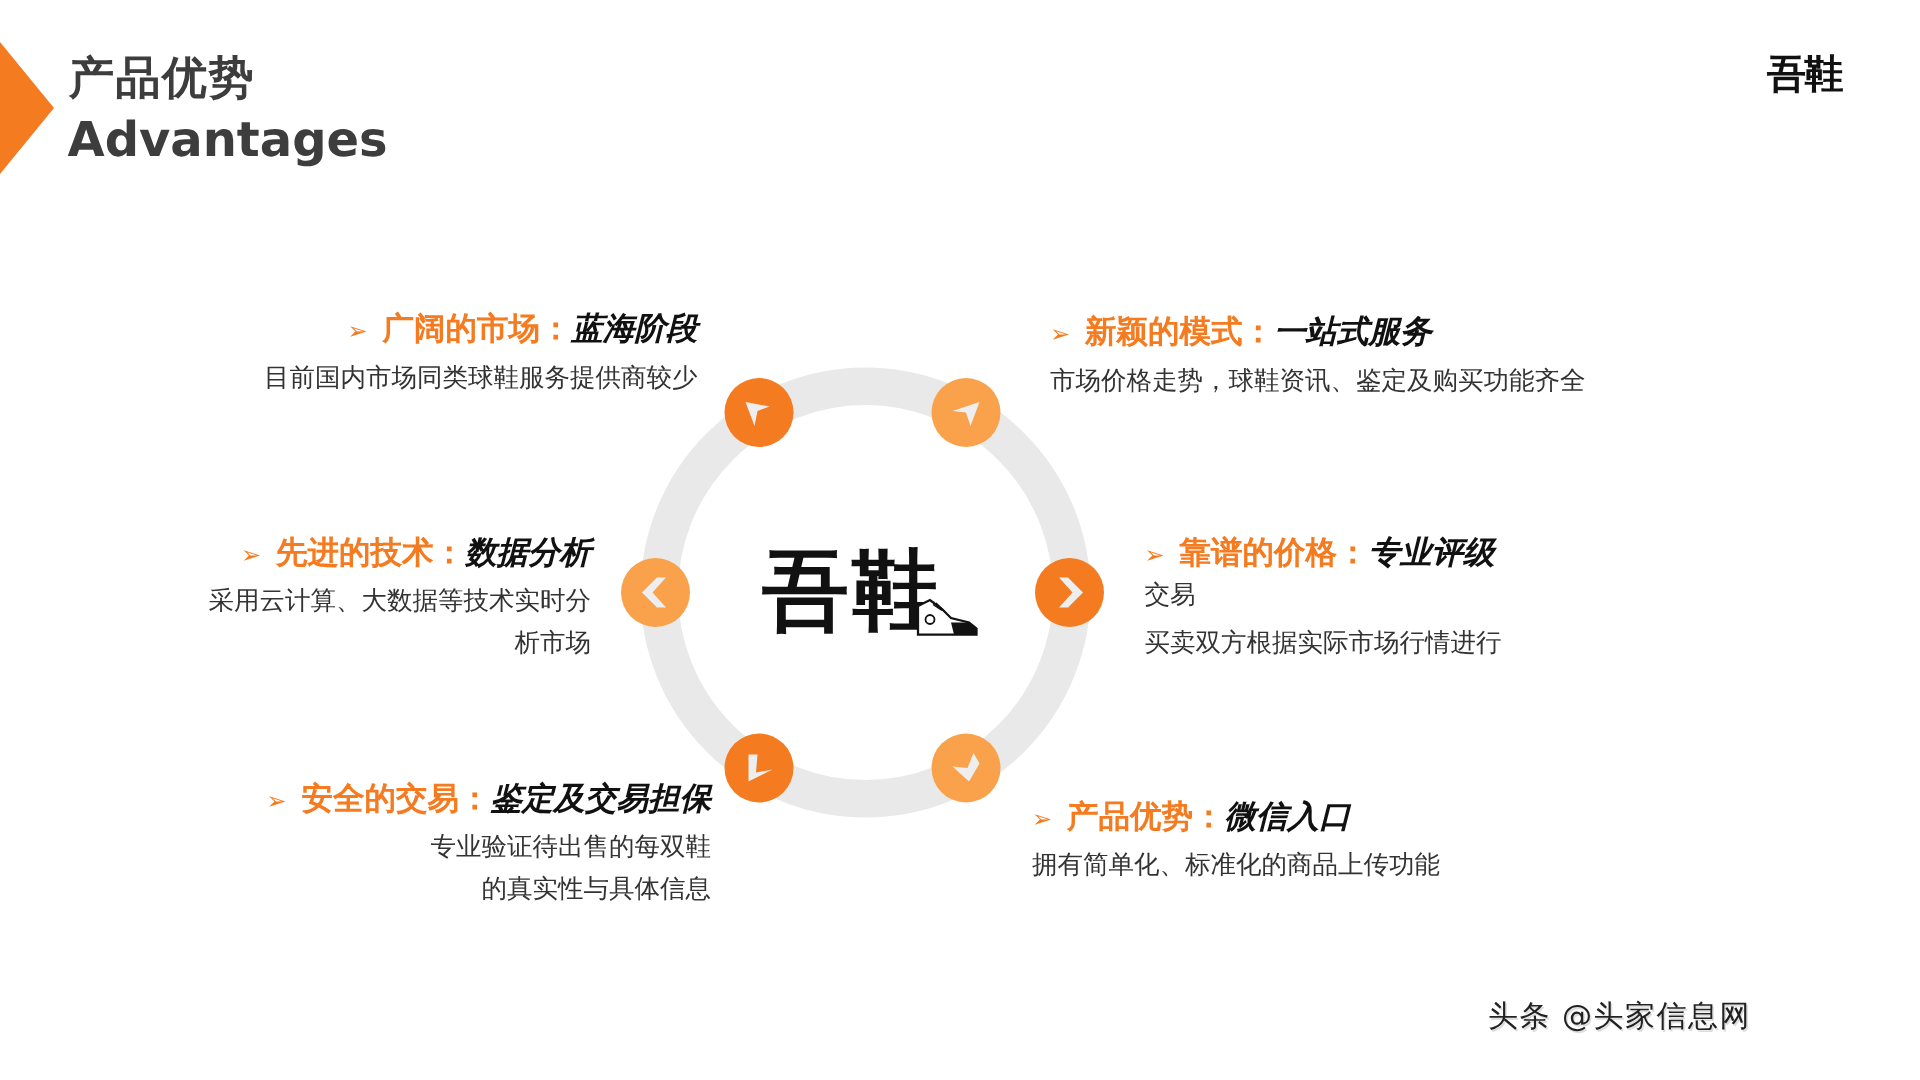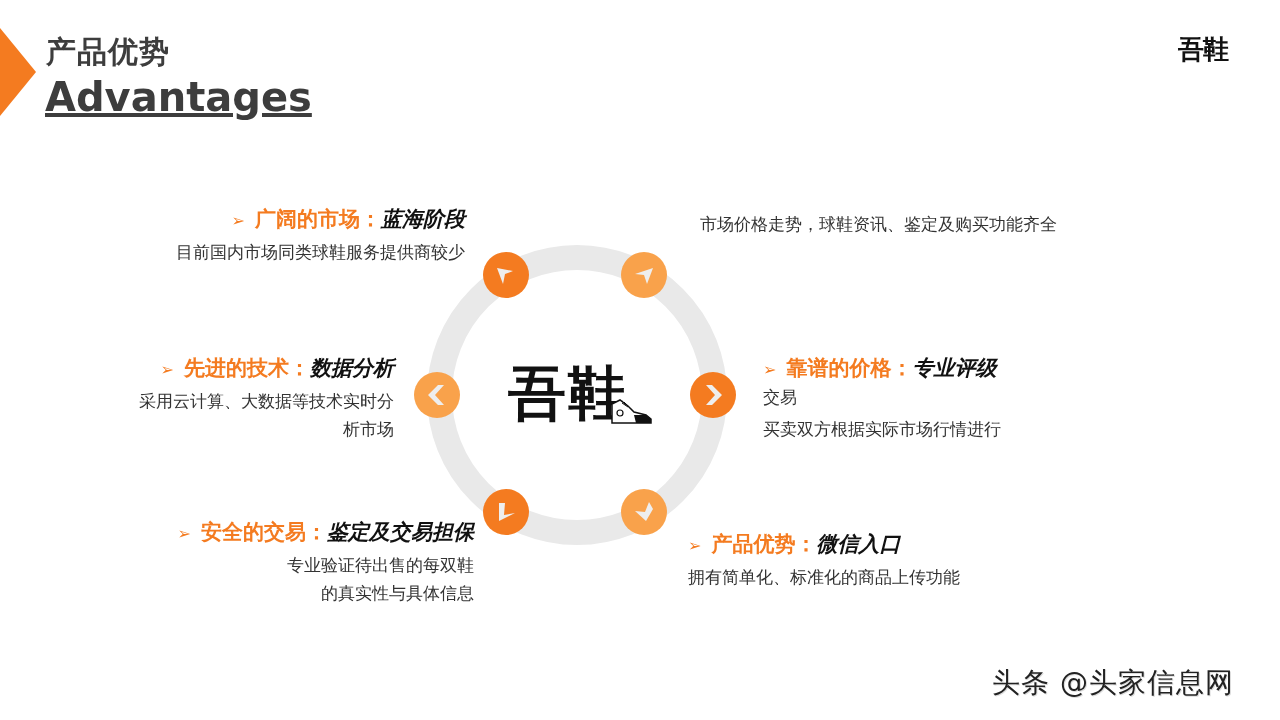--- a/index.html
+++ b/index.html
@@ -4,21 +4,21 @@
 <style>
   * { margin:0; padding:0; box-sizing:border-box; }
   html, body { width:1280px; height:720px; background:#ffffff; overflow:hidden; }
   body { position:relative; font-family:"DejaVu Sans","Liberation Sans",sans-serif; color:#333; }
 
   .corner-tri { position:absolute; left:0; top:28px; width:0; height:0;
     border-top:44px solid transparent; border-bottom:44px solid transparent;
     border-left:36px solid #F47B20; }
 
   .title-cn { position:absolute; left:46px; top:32px; font-size:30px; font-weight:bold; color:#3d3d3d; letter-spacing:1px; }
-  .title-en { position:absolute; left:45px; top:74px; font-size:40px; font-weight:bold; color:#3d3d3d; font-family:"DejaVu Sans","Liberation Sans",sans-serif;text-decoration:underline; }
+  .title-en { position:absolute; left:45px; top:74px; font-size:32px; font-weight:bold; color:#3d3d3d; font-family:"DejaVu Sans","Liberation Sans",sans-serif; }
 
   .logo-small { position:absolute; left:1178px; top:32px; font-size:26px; font-weight:900; color:#111; letter-spacing:-1px; }
 
   .ring { position:absolute; left:427px; top:245px; width:300px; height:300px; border-radius:50%;
     border:25px solid #E9E9E9; }
 
   .center-logo { position:absolute; left:508px; top:358px; font-size:58px; font-weight:900; color:#111; letter-spacing:2px; line-height:70px; }
   .shoe { position:absolute; left:610px; top:398px; width:42px; height:26px; }
 
   .dot { position:absolute; width:46px; height:46px; border-radius:50%; display:flex; align-items:center; justify-content:center; }
@@ -27,21 +27,21 @@
   .light { background:#F9A24B; }
 
   .item { position:absolute; }
   .item .head { font-size:21px; font-weight:bold; white-space:nowrap; line-height:28px; }
   .item .head .bullet { color:#F47B20; font-size:16px; margin-right:10px; }
   .item .head .key { color:#F47B20; }
   .item .head .val { color:#111;font-style:italic; }
   .item .desc { font-size:17px; color:#333; line-height:30px; margin-top:2px; }
   .right-align { text-align:right; }
 
-  .watermark { position:absolute; left:992px; top:664px; font-size:28px; color:#222; letter-spacing:1px;
+  .watermark { position:absolute; left:992px; top:664px; font-size:20px; color:#222; letter-spacing:1px;
     text-shadow:1px 1px 0 #ddd; }
 </style>
 </head>
 <body>
 
 <div class="corner-tri"></div>
 <div class="title-cn">产品优势</div>
 <div class="title-en">Advantages</div>
 <div class="logo-small">吾鞋</div>
 
@@ -86,20 +86,23 @@
 </div>
 
 <div class="item right-align" style="right:815px;top:205px;">
   <div class="head">
     <span class="bullet">➢</span><span class="key">广阔的市场：</span><span class="val">蓝海阶段</span>
   </div>
   <div class="desc">目前国内市场同类球鞋服务提供商较少</div>
 </div>
 
 <div class="item" style="left:700px;top:207px;">
+  <div class="head">
+    <span class="bullet">➢</span><span class="key">新颖的模式：</span><span class="val">一站式服务</span>
+  </div>
   <div class="desc">市场价格走势，球鞋资讯、鉴定及购买功能齐全</div>
 </div>
 
 <div class="item right-align" style="right:886px;top:354px;">
   <div class="head">
     <span class="bullet">➢</span><span class="key">先进的技术：</span><span class="val">数据分析</span>
   </div>
   <div class="desc">采用云计算、大数据等技术实时分</div>
   <div class="desc" style="margin-top:-2px;">析市场</div>
 </div>

